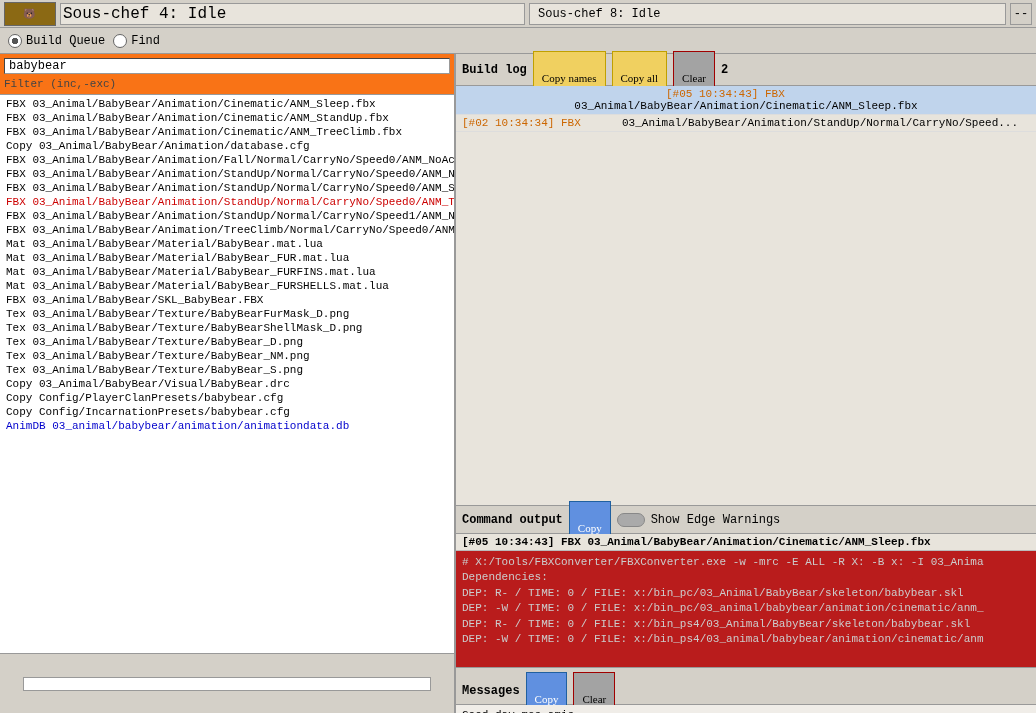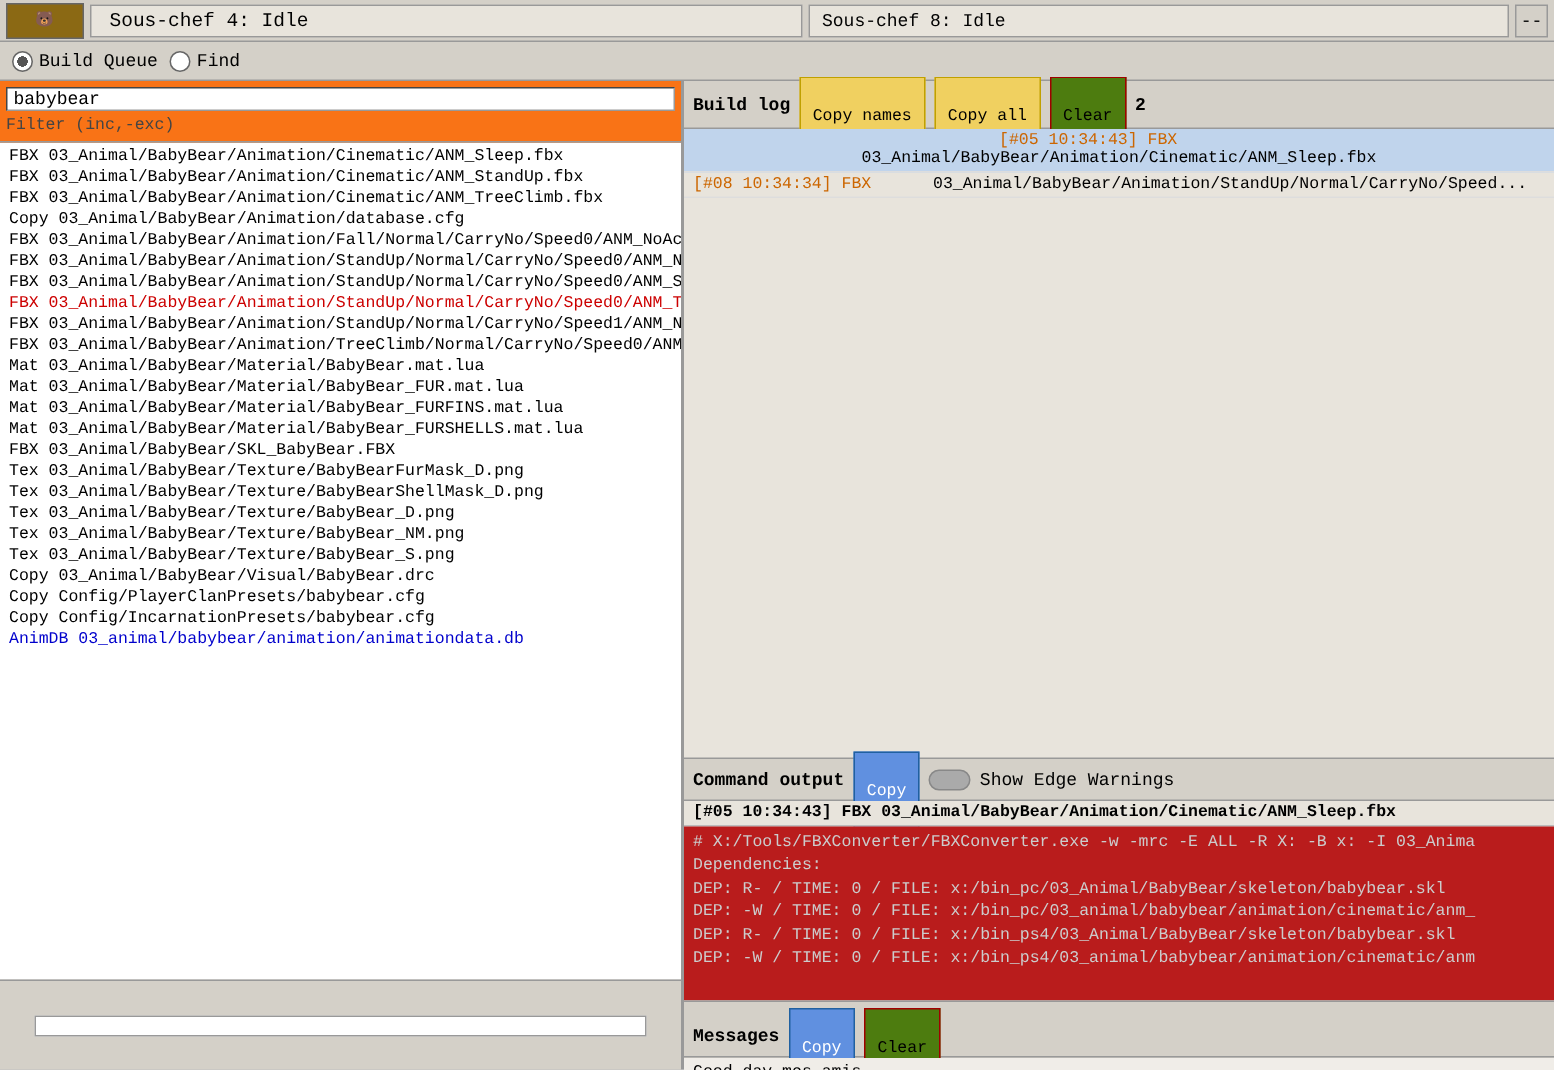--- a/index.html
+++ b/index.html
@@ -29,26 +29,26 @@
       display: flex;
       align-items: center;
       justify-content: center;
       font-size: 10px;
       color: #fff;
       margin-right: 4px;
     }
     .sous-chef-label {
       background: #e8e4dc;
       border: 1px solid #999;
-      padding: 2px 12px;
+      padding: 2px 2px;
       flex: 1;
       height: 22px;
       display: flex;
       align-items: center;
-      font-size: 13px;
+      font-size: 16px;
     }
     .sous-chef-label-right {
       background: #e8e4dc;
       border: 1px solid #999;
       padding: 2px 8px;
       flex: 1;
       height: 22px;
       display: flex;
       align-items: center;
       font-size: 12px;
@@ -188,29 +188,29 @@
     .section-label {
       font-size: 12px;
       font-weight: bold;
     }
     .btn {
       padding: 20px 8px;
       border: 1px solid #666;
       background: #d4d0c8;
       cursor: pointer;
       font-size: 11px;
-      font-family: Liberation Mono, monospace;
+      font-family: Liberation Serif, serif;
       margin-top: 17px;
     }
     .btn-yellow {
       background: #f0d060;
       border: 1px solid #c0a000;
     }
     .btn-red {
-      background: #4d7c0f;
+      background: #a3a3a3;
       border: 1px solid #a00000;
       text-align: right;
     }
     .btn-blue {
       background: #6090e0;
       border: 1px solid #2060a0;
       color: #fff;
     }
     .count-badge {
       font-size: 12px;
@@ -386,21 +386,21 @@
       <button class="btn btn-red">Clear</button>
       <span class="count-badge">2</span>
     </div>
 
     <div class="build-log-table" id="build-log-table">
     <div class="log-row selected">
           <span class="log-id">[#05 10:34:43] FBX</span>
           <span class="log-path">03_Animal/BabyBear/Animation/Cinematic/ANM_Sleep.fbx</span>
         </div>
         <div class="log-row">
-          <span class="log-id">[#08 10:34:34] FBX</span>
+          <span class="log-id">[#02 10:34:34] FBX</span>
           <span class="log-path">03_Animal/BabyBear/Animation/StandUp/Normal/CarryNo/Speed...</span>
         </div>
       </div>
 
     <div class="cmd-output-header">
       <span class="section-label">Command output</span>
       <button class="btn btn-blue">Copy</button>
       <div class="toggle-switch"></div>
       <span>Show Edge Warnings</span>
     </div>

